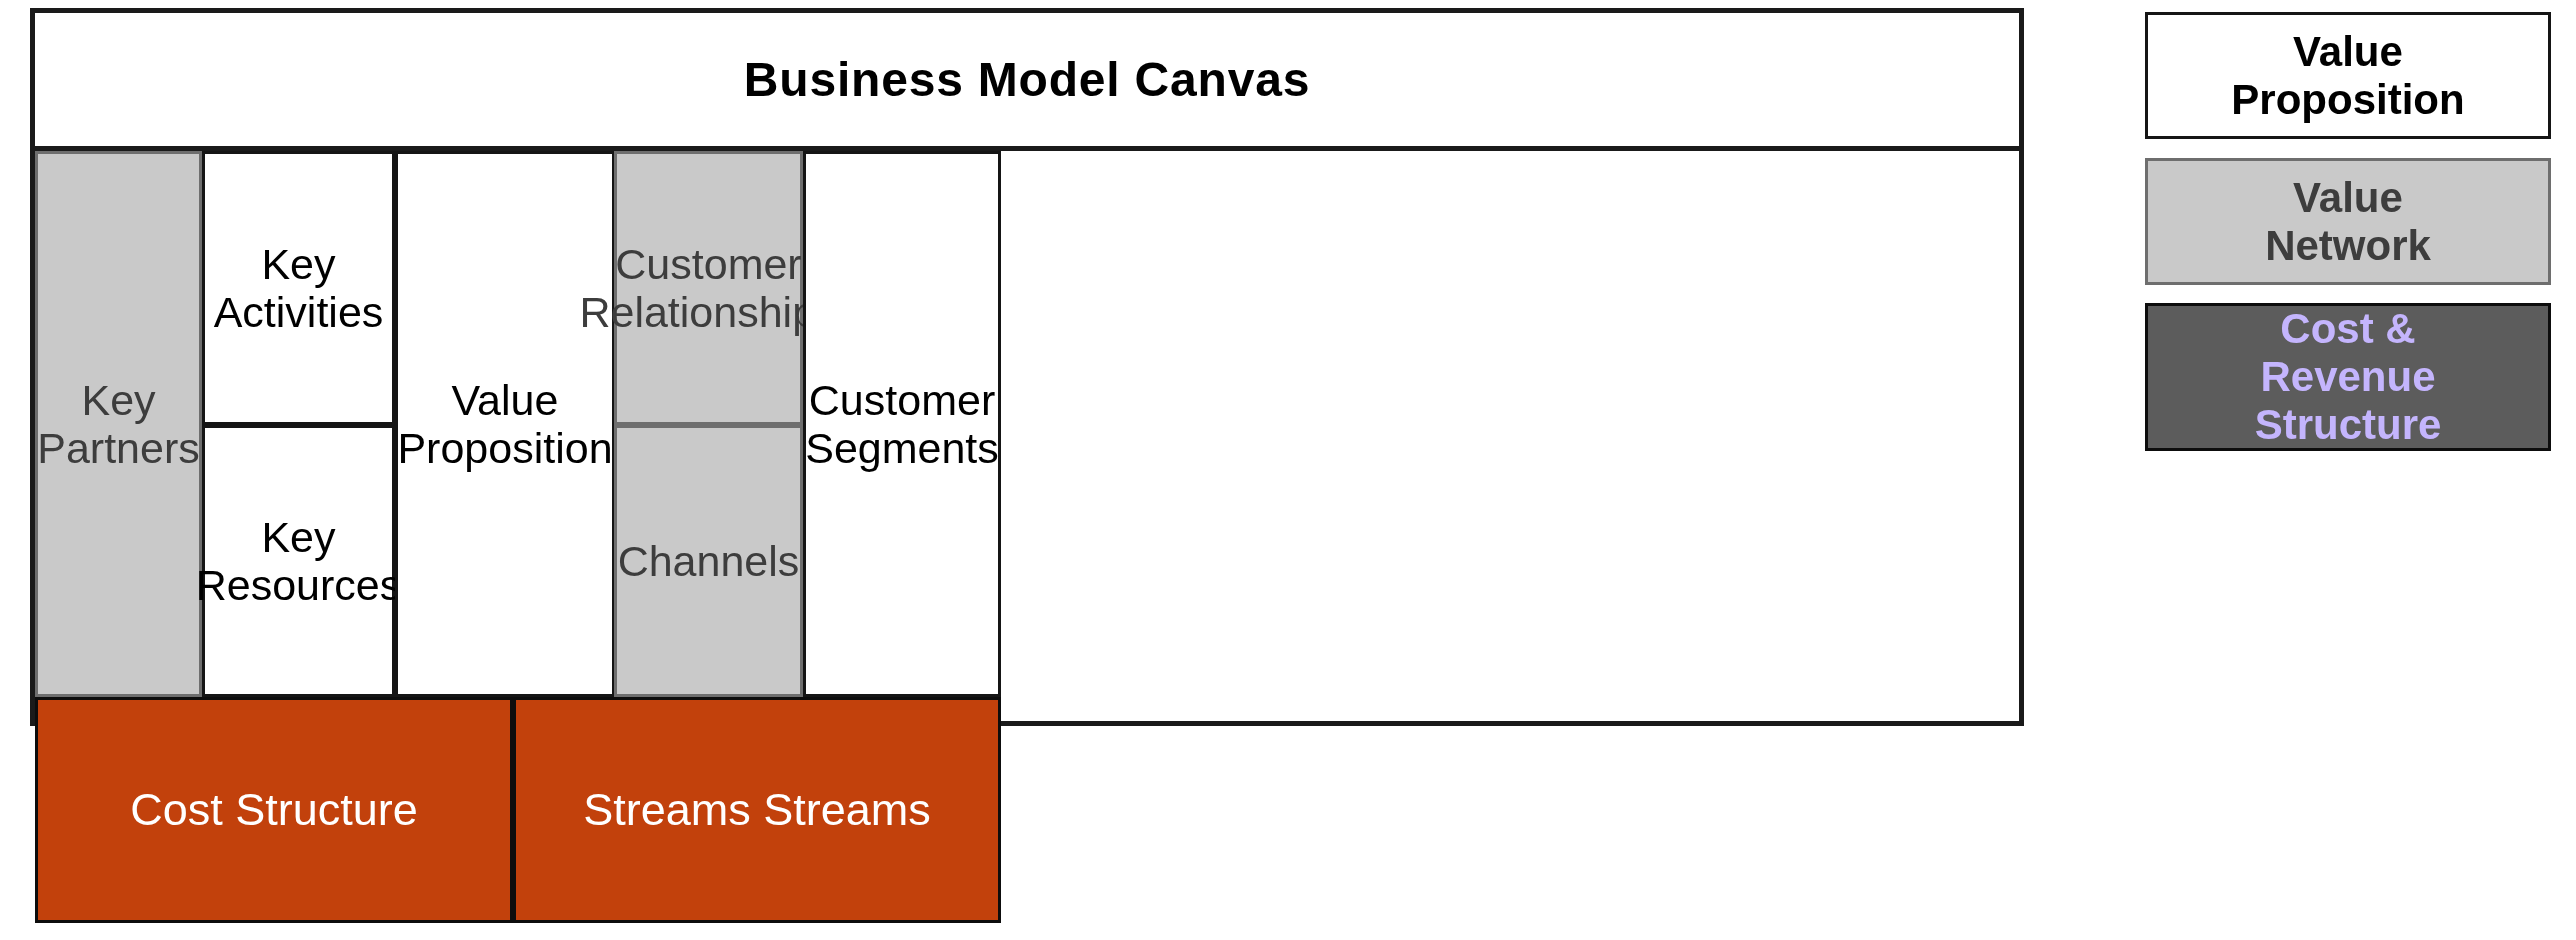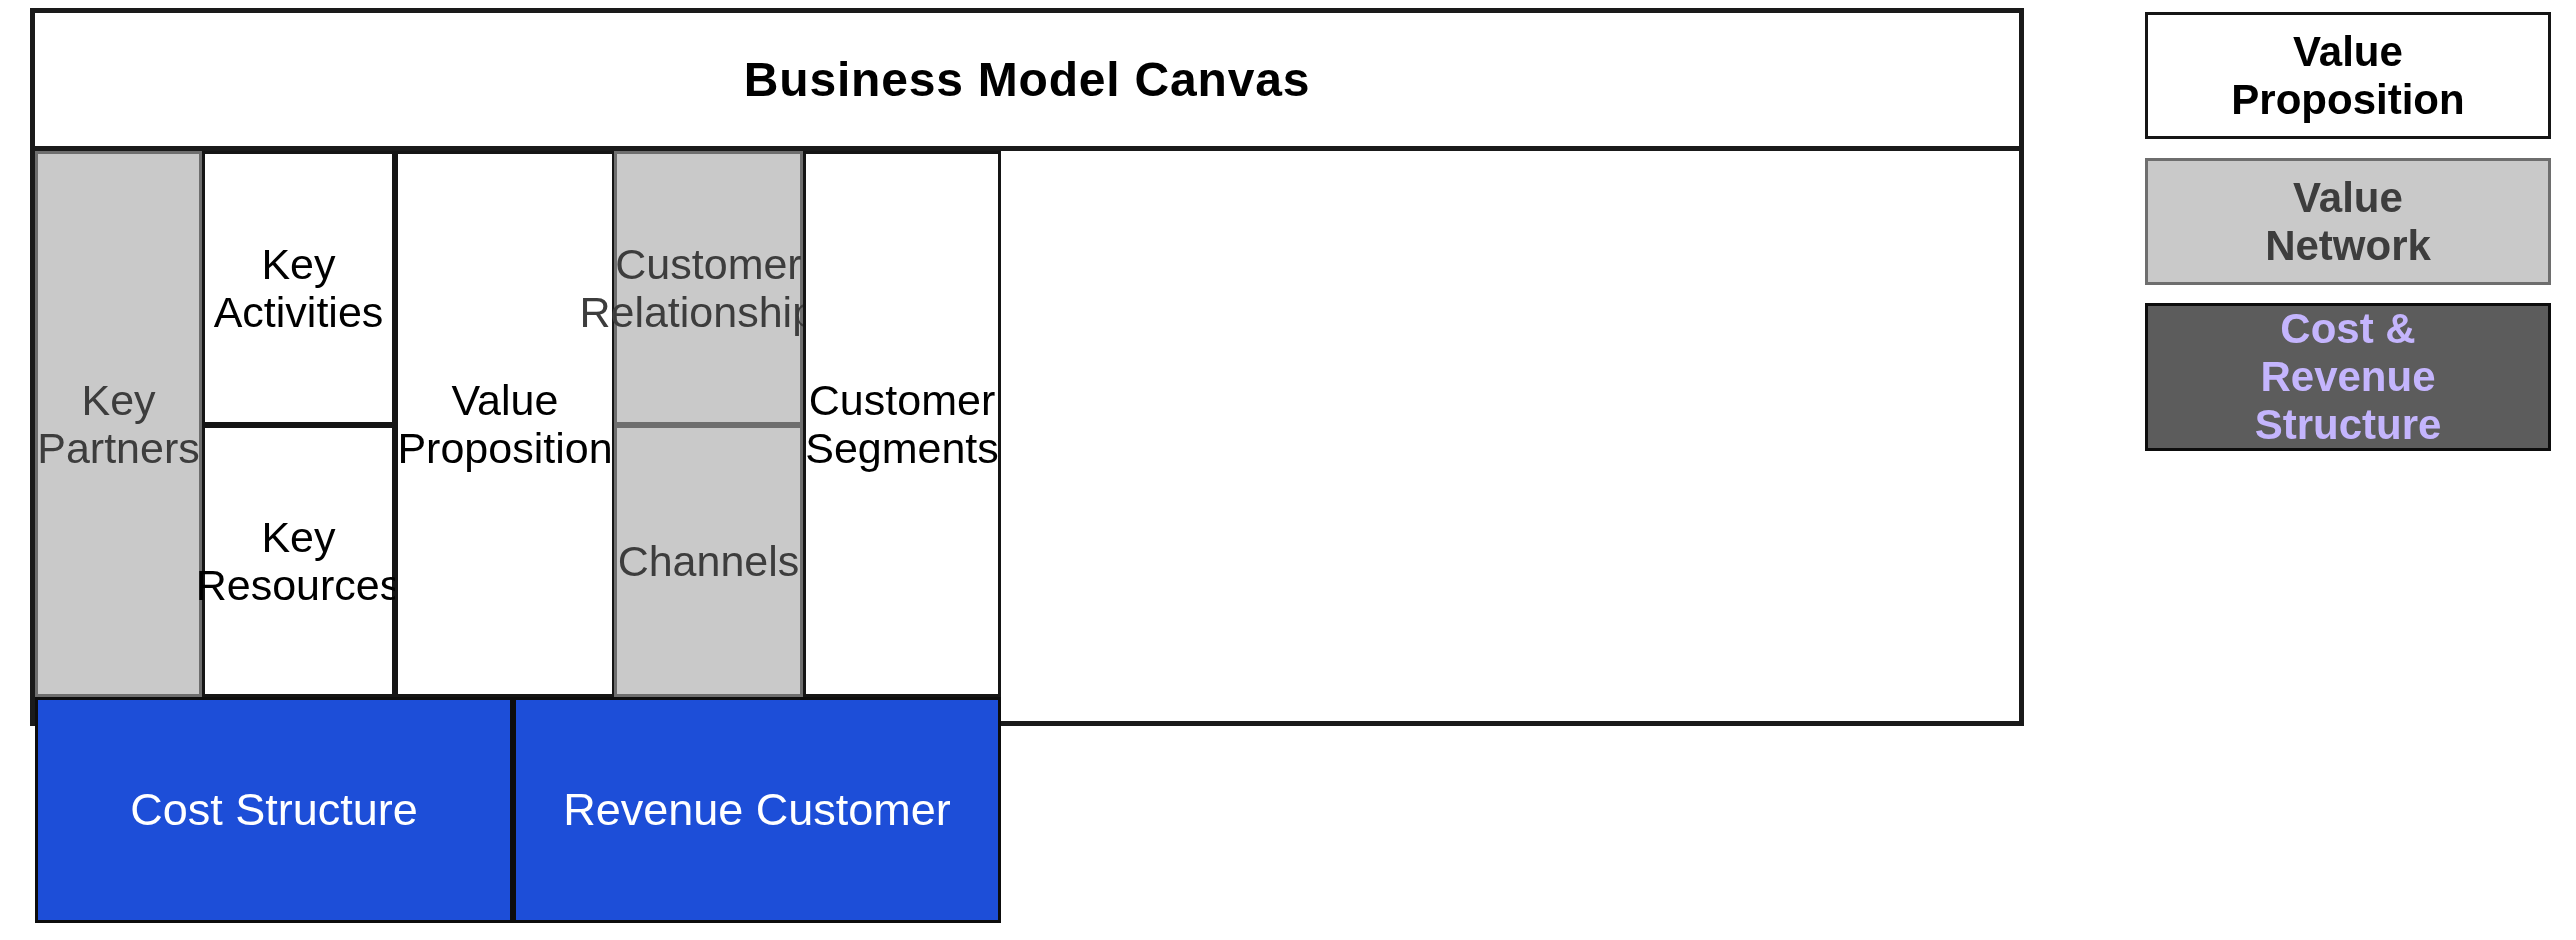--- a/index.html
+++ b/index.html
@@ -116,21 +116,21 @@
     left: 0;
     top: 684px;
     width: 100%;
     height: 226px;
   }
   .bottom-cell {
     position: absolute;
     top: 0;
     height: 100%;
     box-sizing: border-box;
-    background: #1d4ed8;
+    background: #c2410c;
     color: #ffffff;
     border: 3.9px solid #0d0d0d;
     display: flex;
     align-items: center;
     justify-content: center;
     font-size: 45px;
     text-align: center;
   }
   .bottom-cost    { left: 0px;    width: 478px; }
   .bottom-revenue { left: 478px;  width: 488px; }
@@ -196,21 +196,21 @@
 
       <div class="col col-cust-seg">
         <div class="cell cell-full vp-style">Customer
 Segments</div>
       </div>
 
     </div>
 
     <div class="canvas-bottom">
       <div class="bottom-cell bottom-cost">Cost Structure</div>
-      <div class="bottom-cell bottom-revenue">Revenue Customer</div>
+      <div class="bottom-cell bottom-revenue">Streams Streams</div>
     </div>
 
   </div>
 
   <div class="legend">
     <div class="legend-box legend-1 vp-style">Value
 Proposition</div>
     <div class="legend-box legend-2 vn-style">Value
 Network</div>
     <div class="legend-box legend-3 cr-style">Cost &amp;

